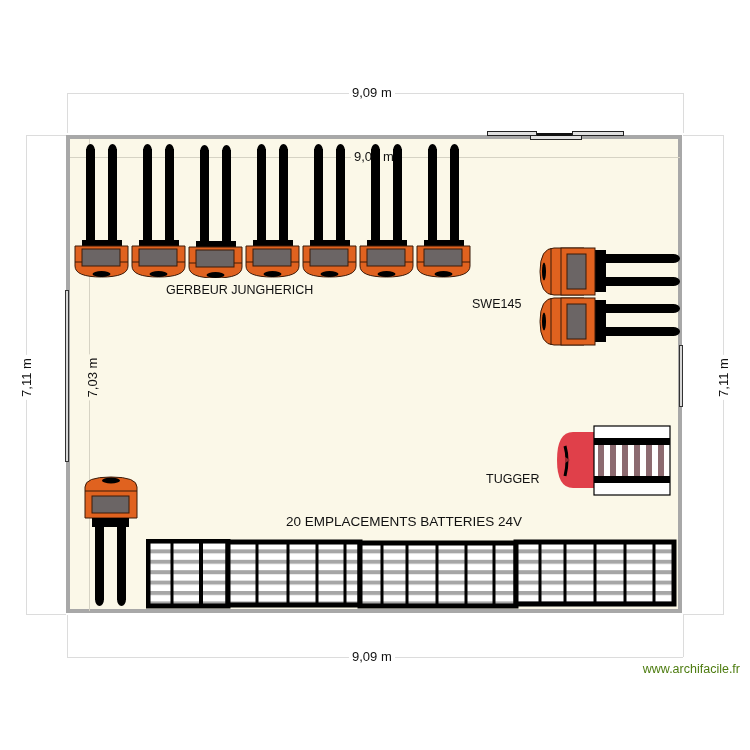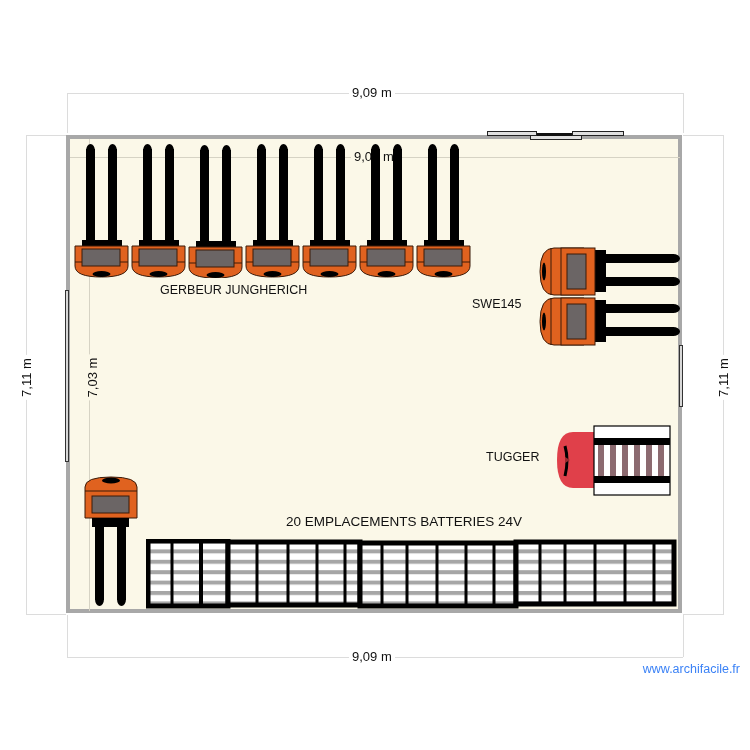--- a/index.html
+++ b/index.html
@@ -11,21 +11,21 @@
   .dim-label { position: absolute; font-size: 13px; background: #fff; padding: 0 3px; white-space: nowrap; }
   .dim-label.in { background: transparent; }
   .vlabel { transform: rotate(-90deg); transform-origin: center center; }
   .room { position: absolute; left: 66px; top: 135px; width: 616px; height: 478px;
           background: #fbf8e8; border: 4px solid #a8a8a8; box-sizing: border-box; }
   .label { position: absolute; font-size: 12.5px; color: #111; white-space: nowrap; }
   .label.big { font-size: 13.5px; }
   .window-h { position: absolute; height: 5px; background: #e0e0e0; border: 1.5px solid #222; box-sizing: border-box; }
   .window-v { position: absolute; width: 4px; background: #d8d8d8; border: 1px solid #333; box-sizing: border-box; }
   svg { display: block; }
-  .credit { position: absolute; right: 10px; top: 662px; font-size: 12.5px; color: #3b82f6; }
+  .credit { position: absolute; right: 10px; top: 662px; font-size: 12.5px; color: #4d7c0f; }
 </style>
 </head>
 <body>
 
 <div class="dim-line-h" style="left:67px; top:93px; width:616px;"></div>
 <div class="dim-line-v" style="left:67px; top:93px; height:40px;"></div>
 <div class="dim-line-v" style="left:683px; top:93px; height:40px;"></div>
 <div class="dim-label" style="left:349px; top:85px;">9,09 m</div>
 
 <div class="dim-line-h" style="left:67px; top:657px; width:616px;"></div>
@@ -87,21 +87,21 @@
       <use href="#stacker"></use>
     </g>
   <g transform="translate(285,0)">
       <use href="#stacker"></use>
     </g>
   <g transform="translate(342,0)">
       <use href="#stacker"></use>
     </g>
 </svg>
 
-<div class="label" style="left:160px; top:283px;">GERBEUR JUNGHERICH</div>
+<div class="label" style="left:166px; top:283px;">GERBEUR JUNGHERICH</div>
 
 <svg class="abs" style="left:538px; top:246px;" width="145" height="102" viewBox="0 0 145 102">
   <defs>
     <g id="swe">
       <rect x="66" y="8" width="70" height="9" fill="#000"></rect>
       <ellipse cx="135" cy="12.5" rx="7" ry="4.5" fill="#000"></ellipse>
       <rect x="66" y="31" width="70" height="9" fill="#000"></rect>
       <ellipse cx="135" cy="35.5" rx="7" ry="4.5" fill="#000"></ellipse>
       <rect x="56" y="4" width="12" height="42" fill="#000"></rect>
       <path d="M46 2 V49 H16 Q2 49 2 25.5 Q2 2 16 2 Z" fill="#e0621f" stroke="#3a1a08" stroke-width="1"></path>
@@ -114,21 +114,21 @@
   <g>
       <use href="#swe"></use>
     </g>
   <g transform="translate(0,50)">
       <use href="#swe"></use>
     </g>
 </svg>
 
 <div class="label" style="left:472px; top:297px;">SWE145</div>
 
-<div class="label" style="left:486px; top:450px;">TUGGER</div>
+<div class="label" style="left:486px; top:472px;">TUGGER</div>
 <svg class="abs" style="left:555px; top:424px;" width="118" height="74" viewBox="0 0 118 74">
   <path d="M40 8 H18 Q2 8 2 36 Q2 64 18 64 H40 Z" fill="#e0404a"></path>
   <path d="M10 22 Q14 36 10 52" stroke="#000" stroke-width="3" fill="none"></path>
   <polygon points="10,33 15,36 10,39" fill="#9a2a30"></polygon>
   <rect x="39" y="2" width="76" height="69" fill="#fff" stroke="#000" stroke-width="1.2"></rect>
   <rect x="39" y="14" width="76" height="7" fill="#000"></rect>
   <rect x="39" y="52" width="76" height="7" fill="#000"></rect>
   <g fill="#8c6a70">
     <rect x="43" y="21" width="6" height="31"></rect>
     <rect x="55" y="21" width="6" height="31"></rect>

